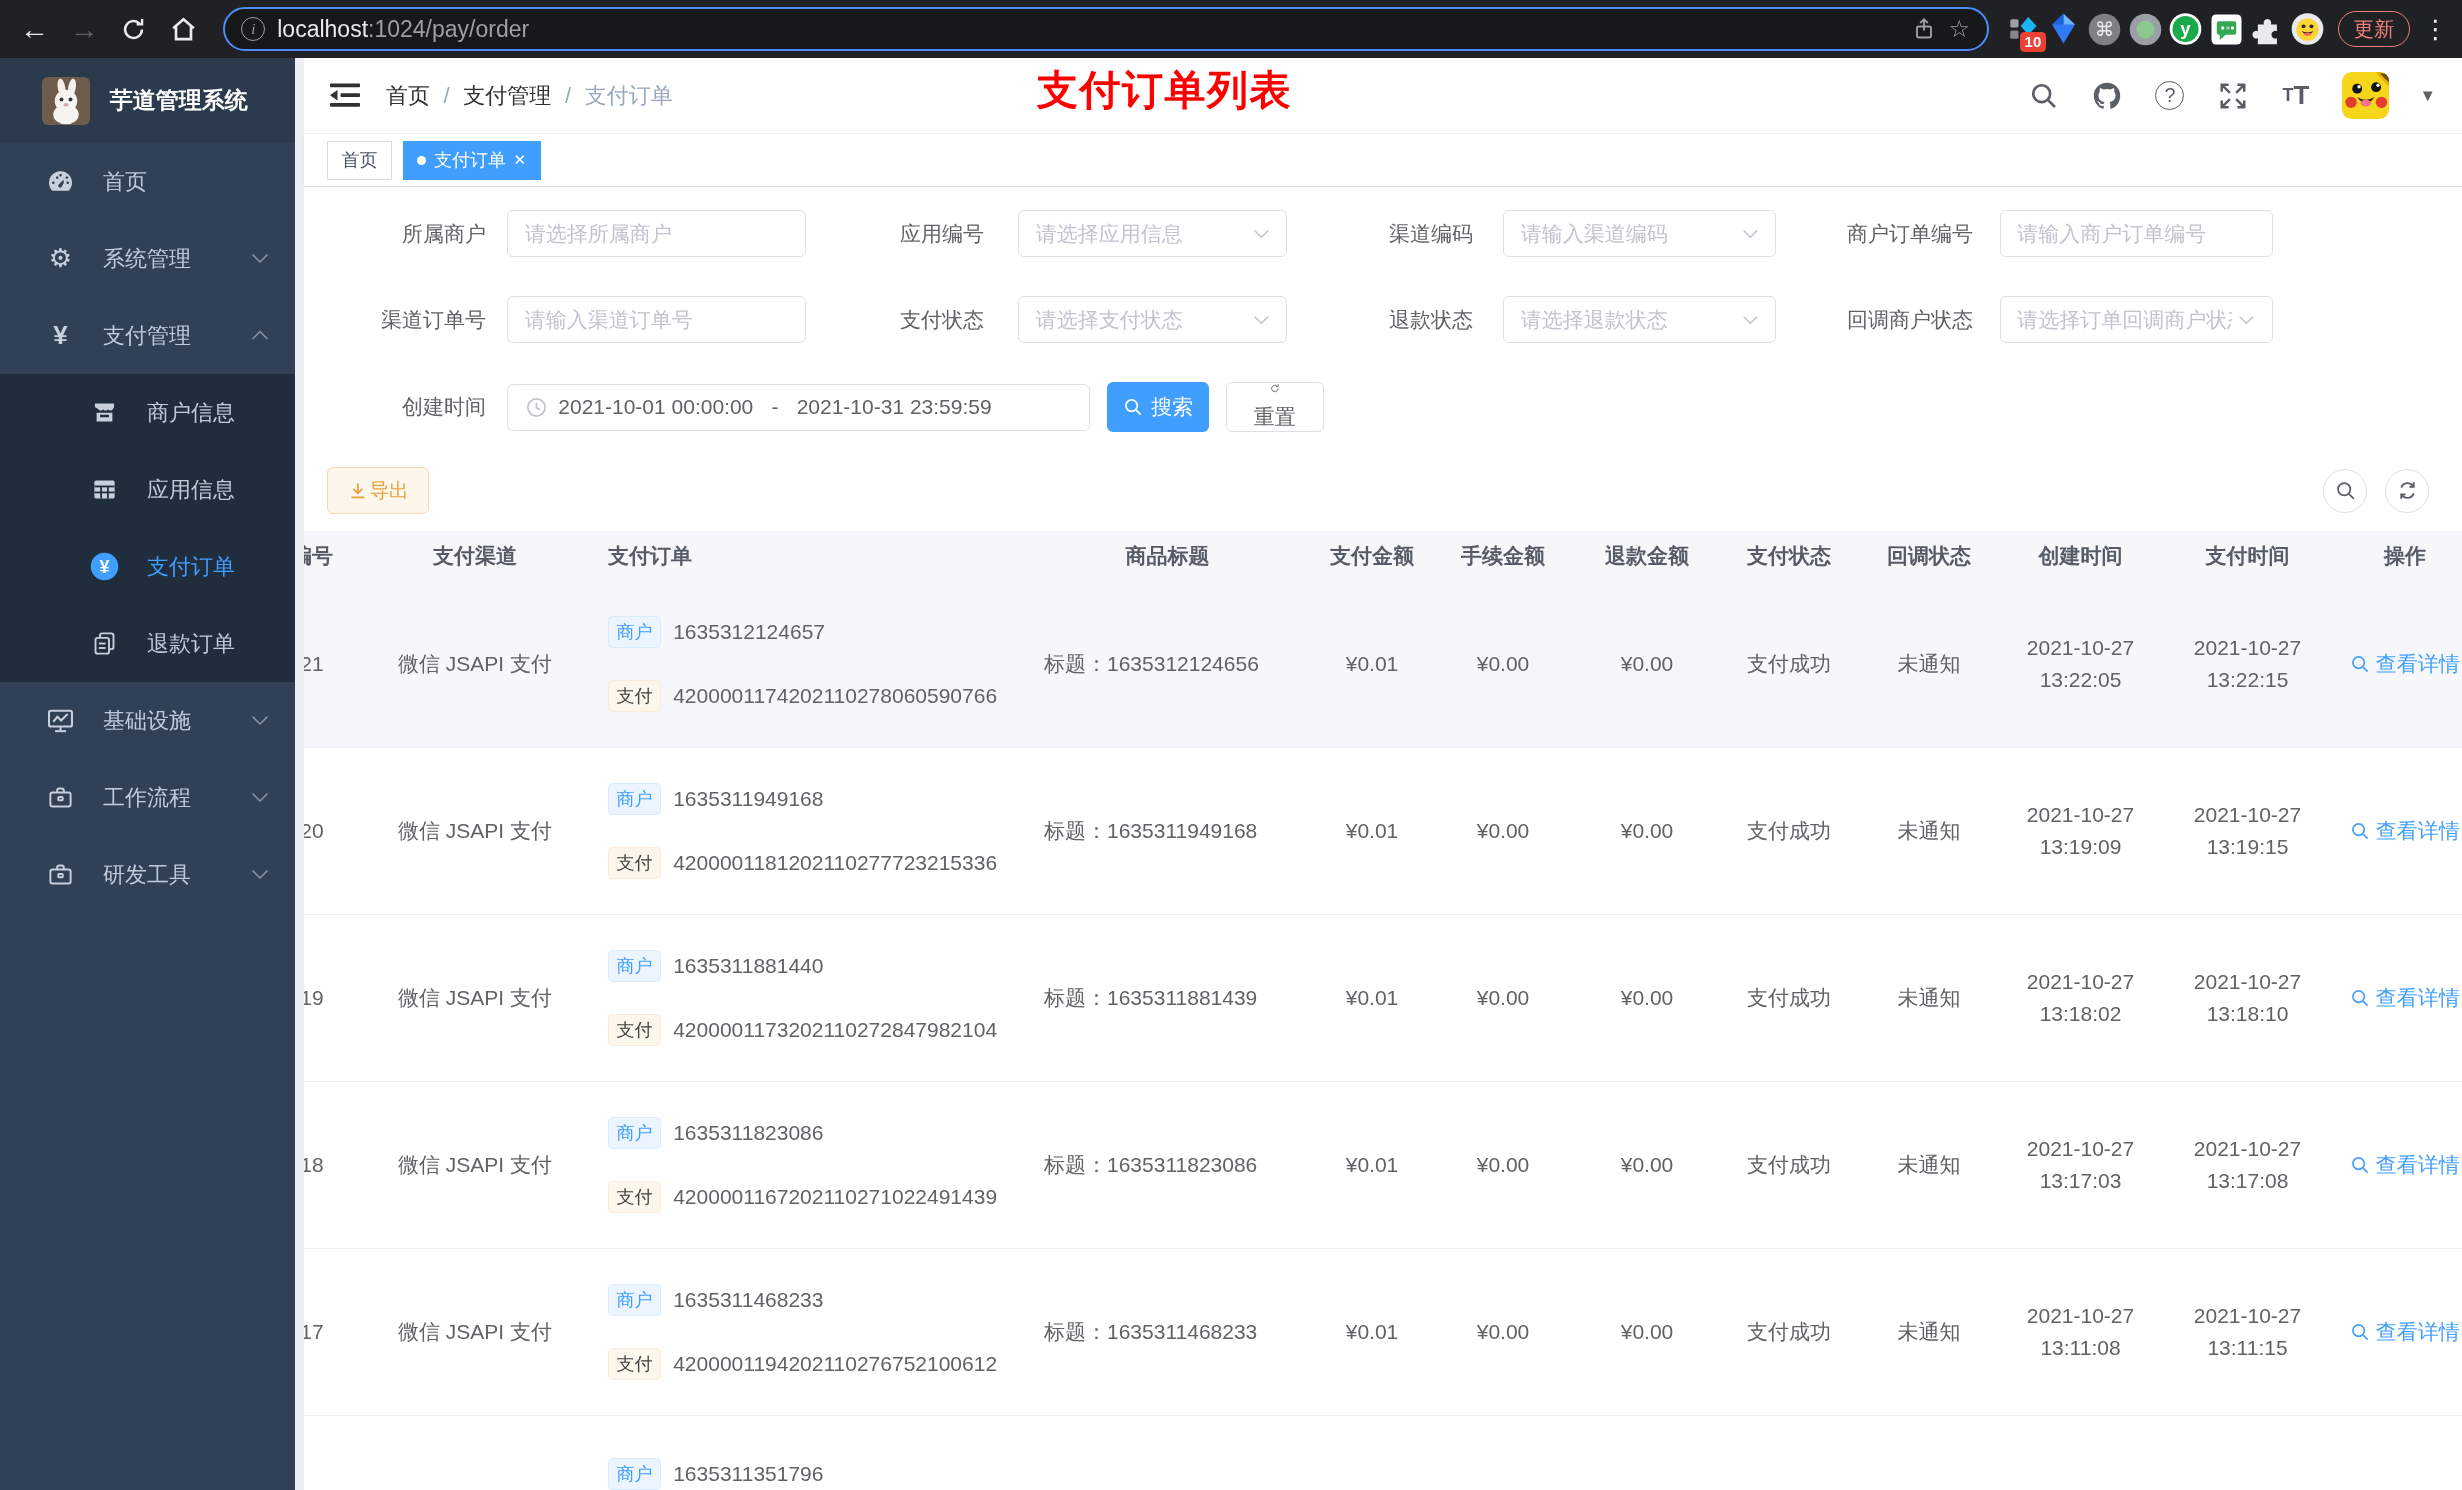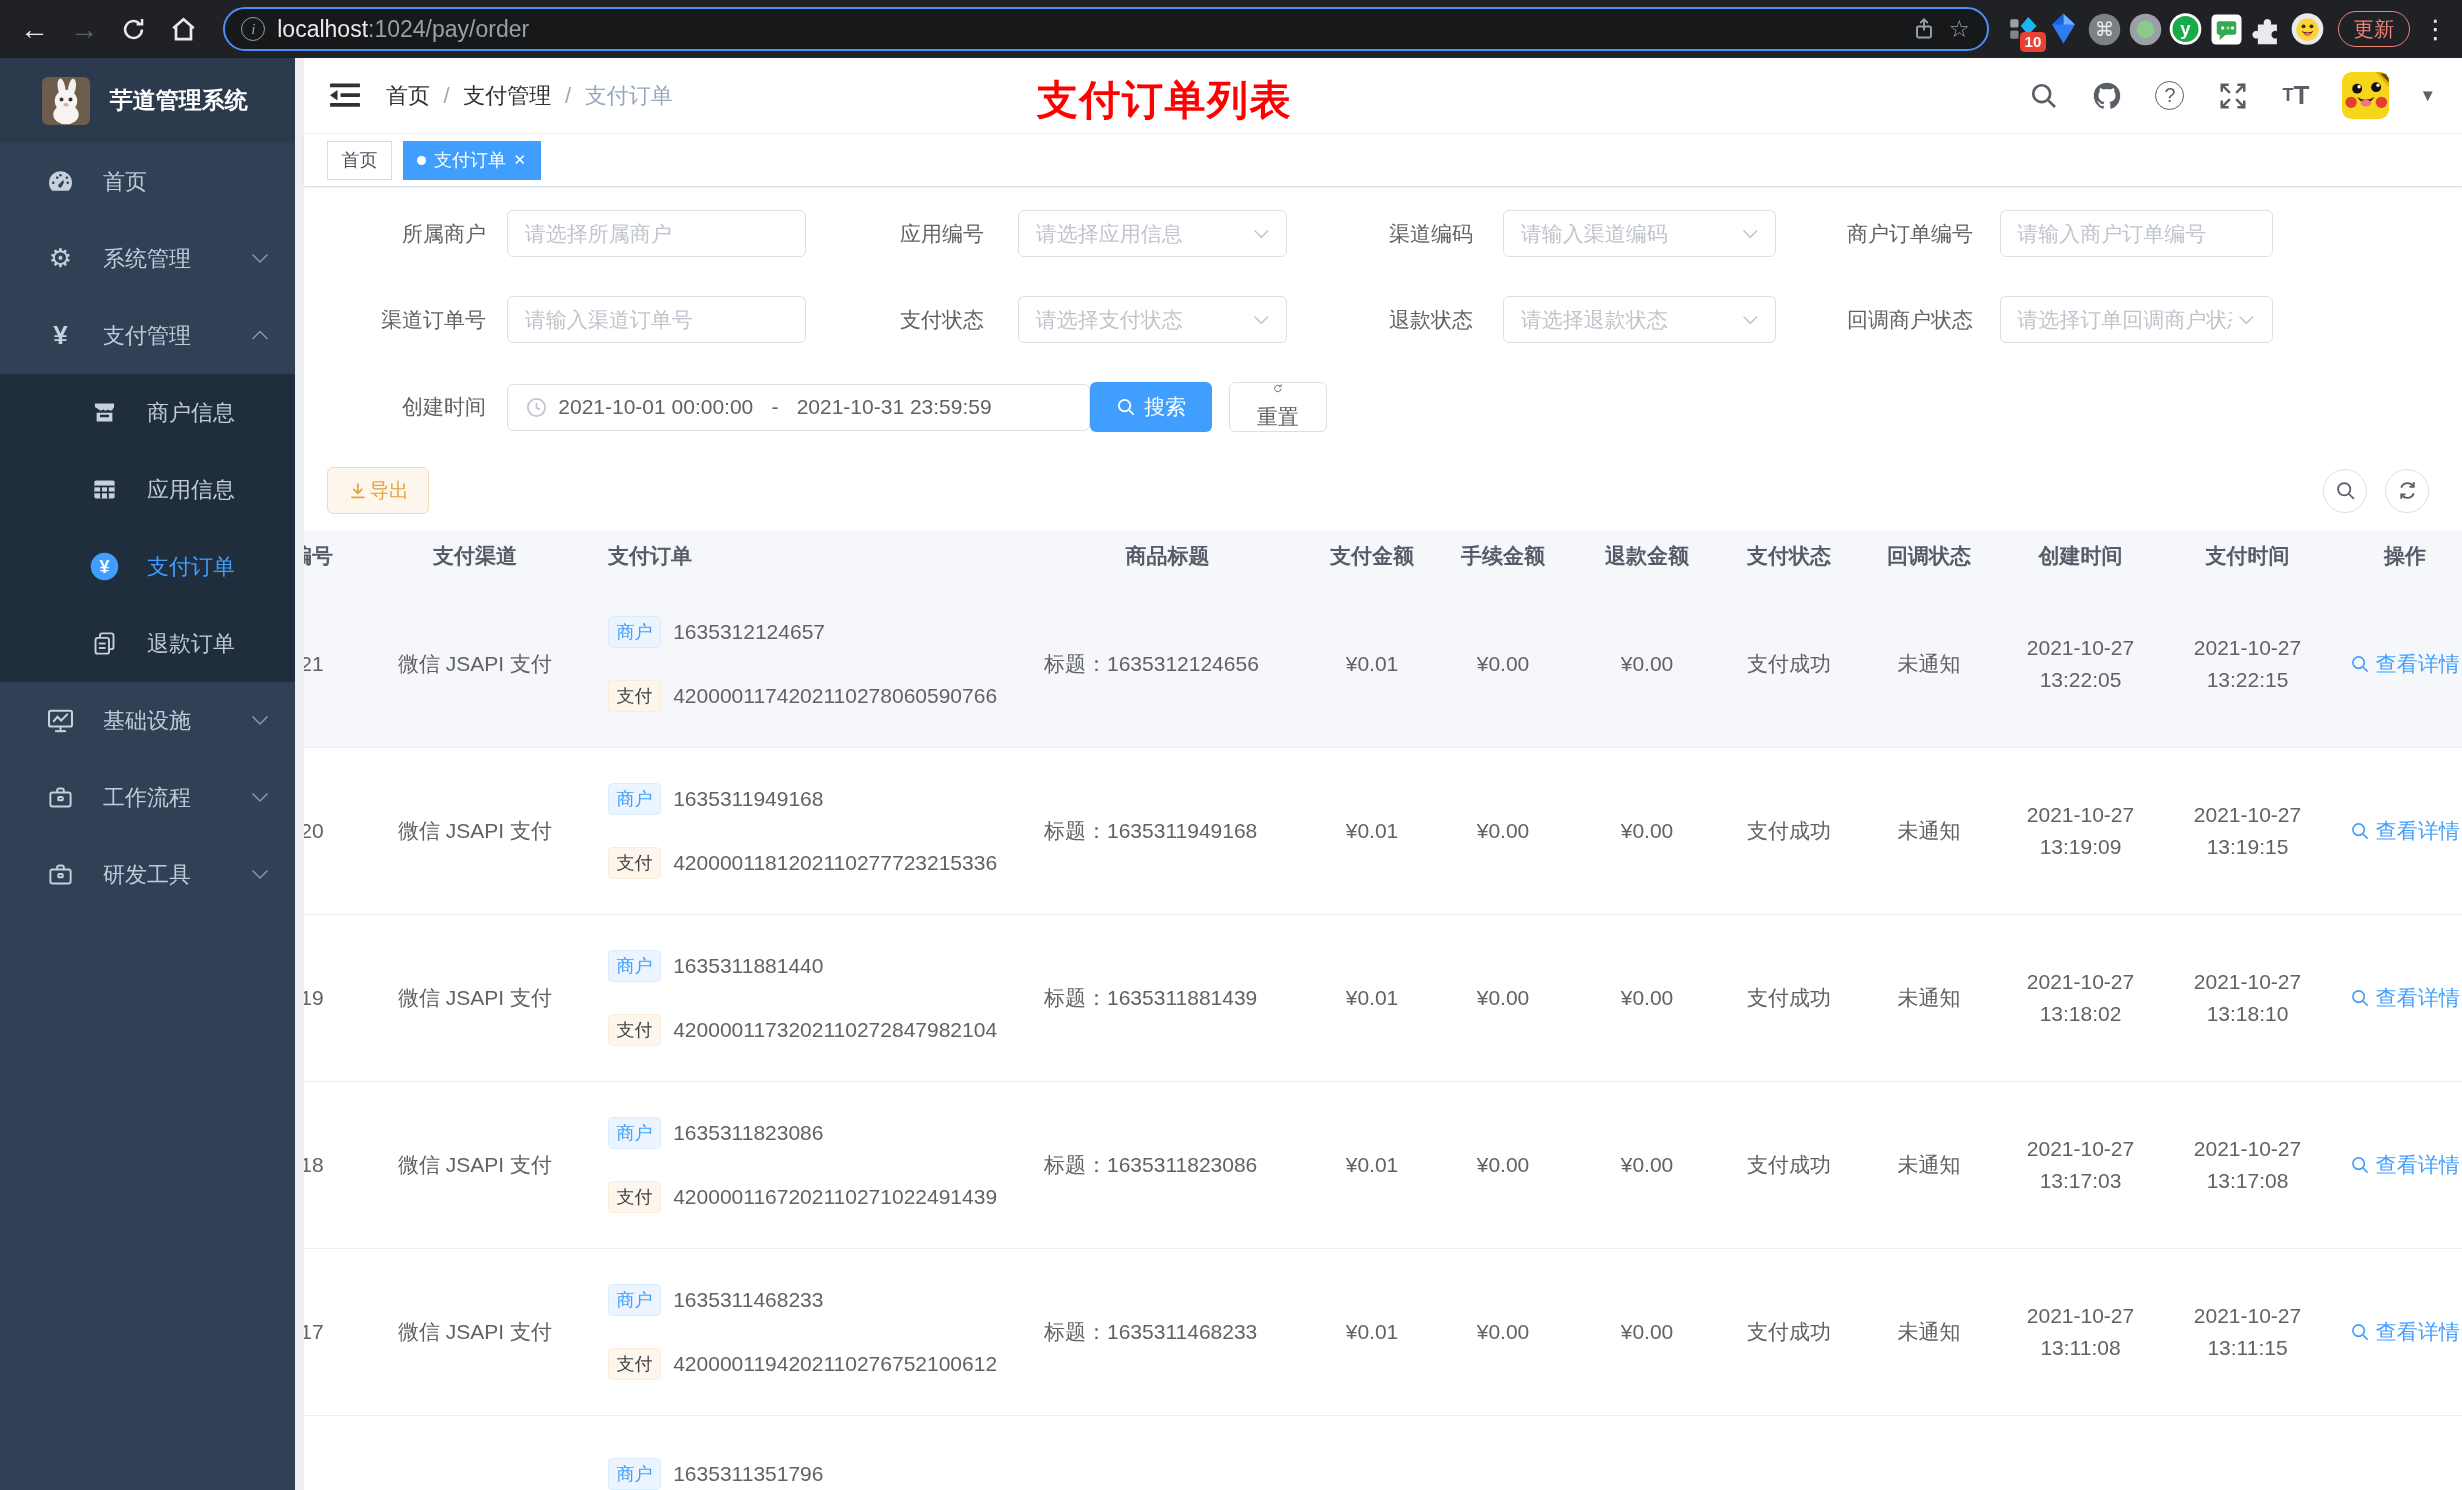--- a/index.html
+++ b/index.html
@@ -39,21 +39,21 @@
   .menu-item.active { color:#409eff; }
   .mi-icon { width:33px; height:33px; display:flex; align-items:center; justify-content:center; flex:none; font-size:26px; color:#c8d0dc; }
   .chev { color:#8b97a6; }
 
   
   .navbar { height:76px; display:flex; align-items:center; padding:0 26px; position:relative; border-bottom:0.8px solid #f0f0f0; flex:none; }
   .hamburger { width:33px; height:33px; margin-right:23px; display:flex; align-items:center; }
   .crumb { font-size:22px; color:#303133; display:flex; align-items:center; }
   .crumb .sep { color:#97a8be; margin:0 13.6px; }
   .crumb .last { color:#97a8be; }
-  .annotation { position:absolute; left:733px; top:15px; font-size:41px; font-weight:700; color:#fe0000; letter-spacing:1.5px; }
+  .annotation { position:absolute; left:733px; top:5px; font-size:41px; font-weight:700; color:#fe0000; letter-spacing:1.5px; }
   .nav-right { margin-left:auto; display:flex; align-items:center; gap:30px; }
   .nav-tool { width:33px; height:33px; display:flex; align-items:center; justify-content:center; color:#5a5e66; }
   .q-circ { width:29px; height:29px; border:1.9px solid #5a5e66; border-radius:50%; font-size:19.7px; display:flex; align-items:center; justify-content:center; }
   .tT { font-size:26px; font-weight:600; color:#5a5e66; }
   .tT .small-t { font-size:18px; }
   .avatar { width:47px; height:47px; border-radius:9px; overflow:hidden; flex:none; }
   .caret { color:#606266; font-size:16.7px; }
 
   
   .tags { height:53px; border-bottom:0.8px solid #d8dce5; box-shadow:0 0.8px 2.3px rgba(0,0,0,.06); display:flex; align-items:center; padding:0 23px; gap:10.6px; flex:none; }
@@ -73,21 +73,21 @@
   .f-box { height:47px; border:1.5px solid #dcdfe6; border-radius:6px; background:#fff; display:flex; align-items:center; padding:0 16.7px; font-size:21px; color:#606266; flex:none; }
   .f-box input { border:none; outline:none; width:100%; font-size:21px; color:#606266; font-family:inherit; background:transparent; }
   .f-box input::placeholder { color:#c0c4cc; }
   .ph { color:#c0c4cc; flex:1; white-space:nowrap; overflow:hidden; }
   .w1 { width:299px; } .w2 { width:269px; } .w3 { width:273px; } .w4 { width:273px;align-items:center; }
   .sel-chev { flex:none; margin-left:6px; }
   .date-box { width:583px; gap:10.6px; }
   .date-txt { color:#606266; white-space:nowrap; }
   .date-dash { color:#606266; margin:0 7.6px; }
   .btn { height:50px; border-radius:6px; font-size:21px; display:inline-flex; align-items:center; justify-content:center; gap:9px; cursor:pointer; flex:none; }
-  .btn-primary { background:#409eff; color:#fff; width:122px; margin-left:0; }
+  .btn-primary { background:#409eff; color:#fff; width:102px; margin-left:17px; }
   .btn-plain { background:#fff; border:1.5px solid #dcdfe6; color:#606266; width:98px; margin-left:16.7px;flex-direction:column; }
   .toolbar { display:flex; align-items:center; margin-top:35px; padding-right:33px; }
   .btn-export { height:47px; padding:0 19.7px; border-radius:6px; background:#fdf6ec; border:1.5px solid #f5dab1; color:#e6a23c; font-size:19.7px; display:inline-flex; align-items:center; gap:2px; }
   .toolbar .tspacer { flex:1; }
   .circle-btn { width:44px; height:44px; border:1.5px solid #dcdfe6; border-radius:50%; background:#fff; color:#5a5e66; display:flex; align-items:center; justify-content:center; margin-left:18px; }
 
   
   .table-wrap { margin-left:-23px; margin-top:16.7px; overflow:hidden; }
   .t-inner { width:2222px; margin-left:-49px; }
   .trow { display:grid; grid-template-columns:114px 212px 439px 295px 114px 148px 140px 144px 136px 167px 167px 148px; align-items:center; }

